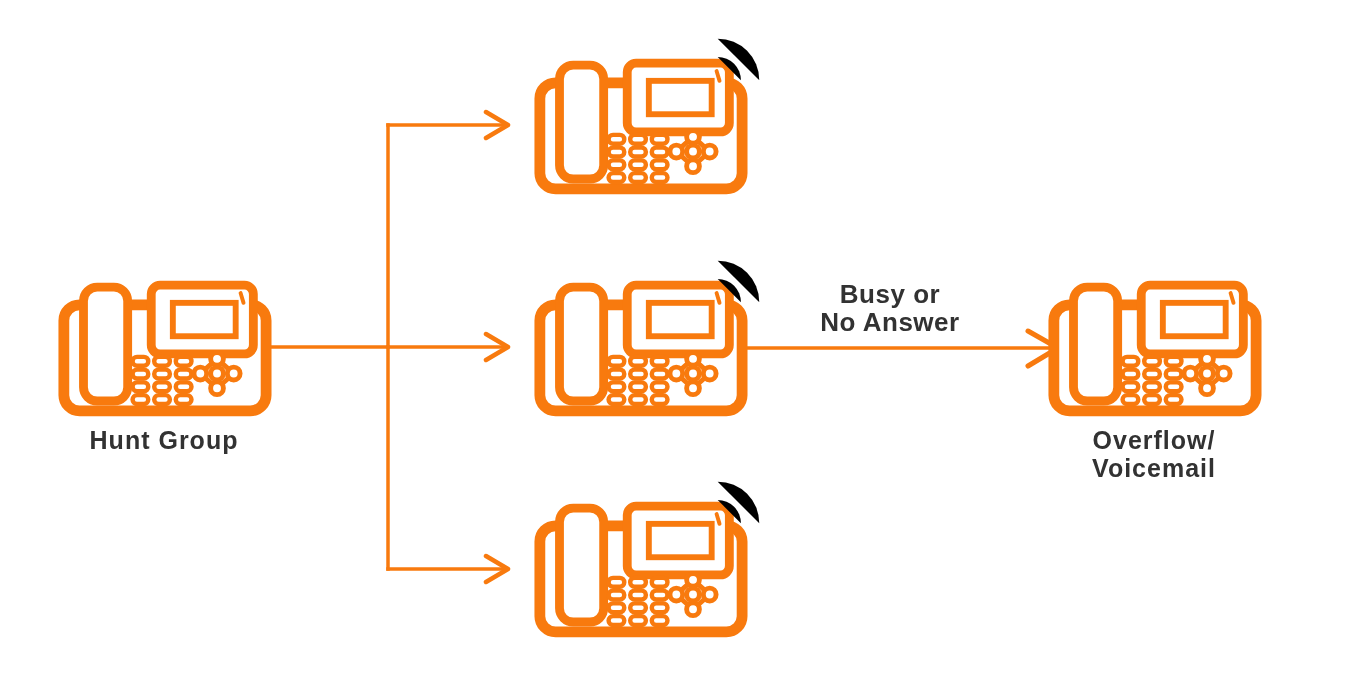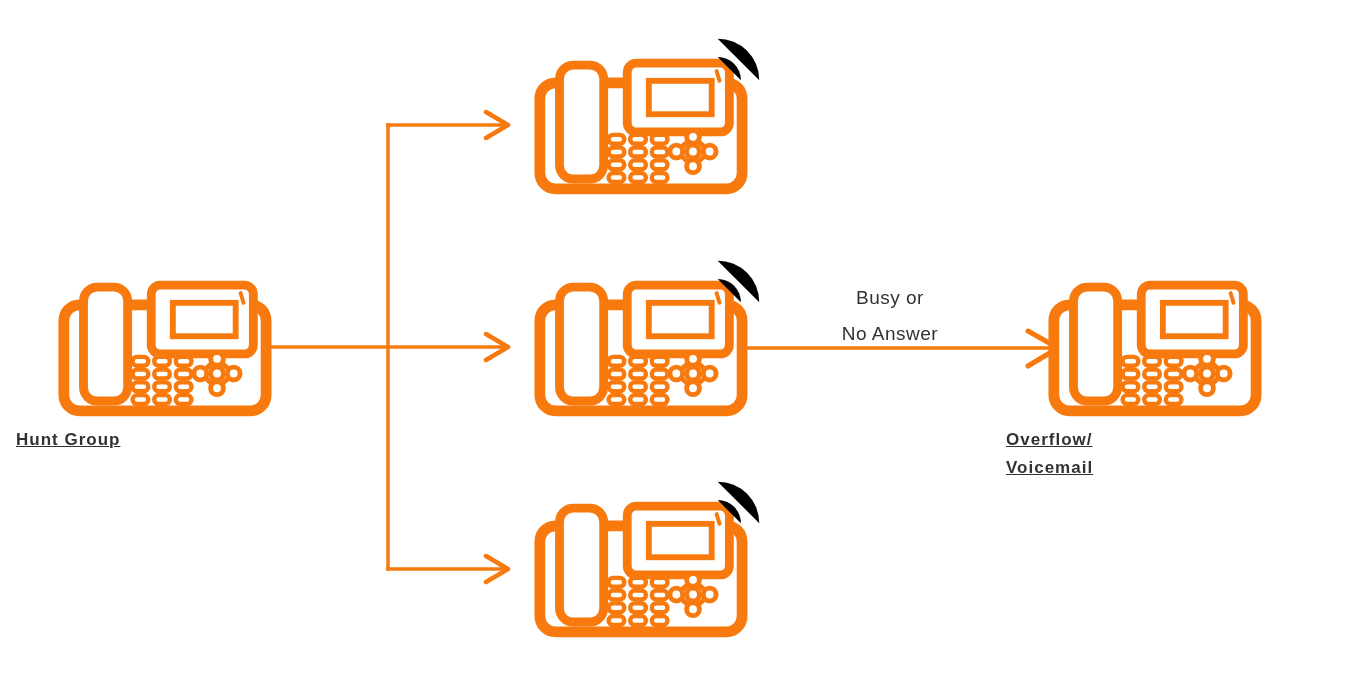--- a/index.html
+++ b/index.html
@@ -45,37 +45,37 @@
     top: -30px;
     width: 60px;
     height: 60px;
     color: var(--accent, #F87A0E);
   }
   .node-label {
     position: absolute;
     left: -40px;
     right: -40px;
     top: 146px;
-    font-size: 17px;
+    text-align: center;
+    font-size: 25px;
     line-height: 28px;
     font-weight: 700;
     letter-spacing: 1px;
     color: var(--label-color, #323232);
     white-space: pre-line;
-    text-decoration: underline;
   }
   .edge-label {
     position: absolute;
     left: 750px;
     top: 280px;
     width: 280px;
     text-align: center;
-    font-size: 19px;
-    line-height: 36px;
-    font-weight: 400;
+    font-size: 26px;
+    line-height: 28px;
+    font-weight: 700;
     letter-spacing: 0.5px;
     color: var(--label-color, #323232);
     white-space: pre-line;
   }
   .defs-holder { position: absolute; width: 0; height: 0; overflow: hidden; }
 </style>
 </head>
 <body>
 
 <div class="canvas">

